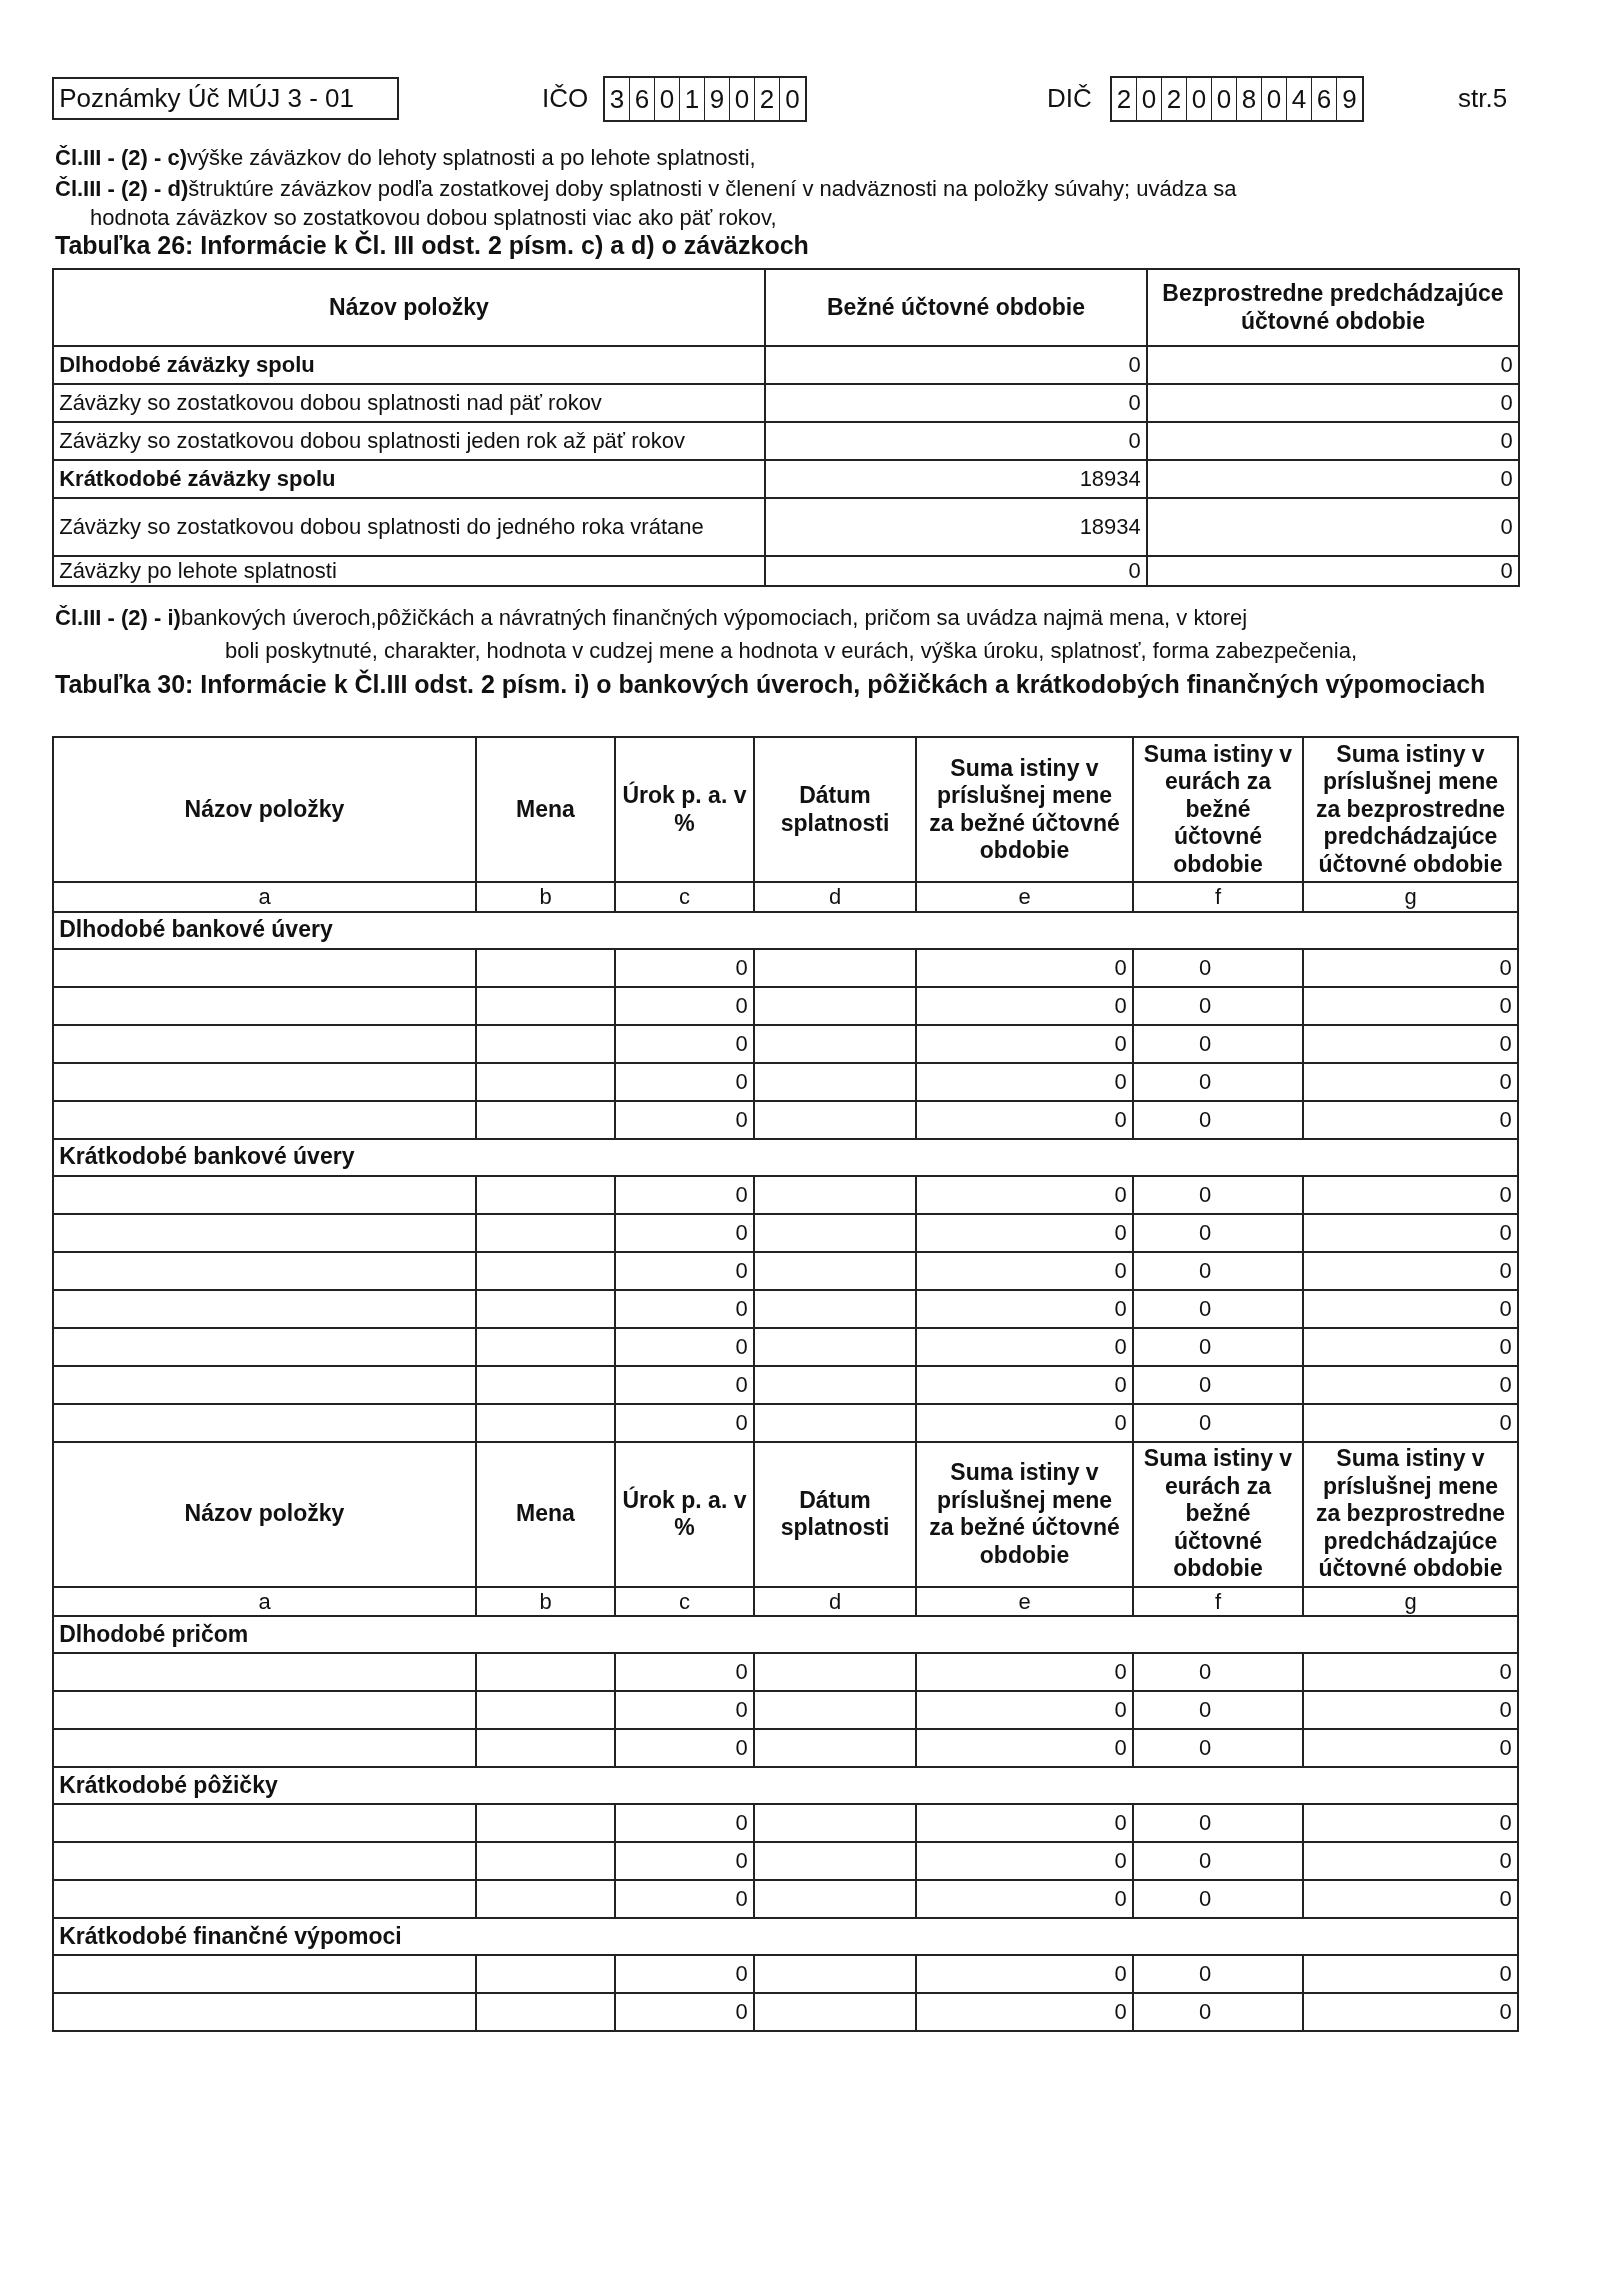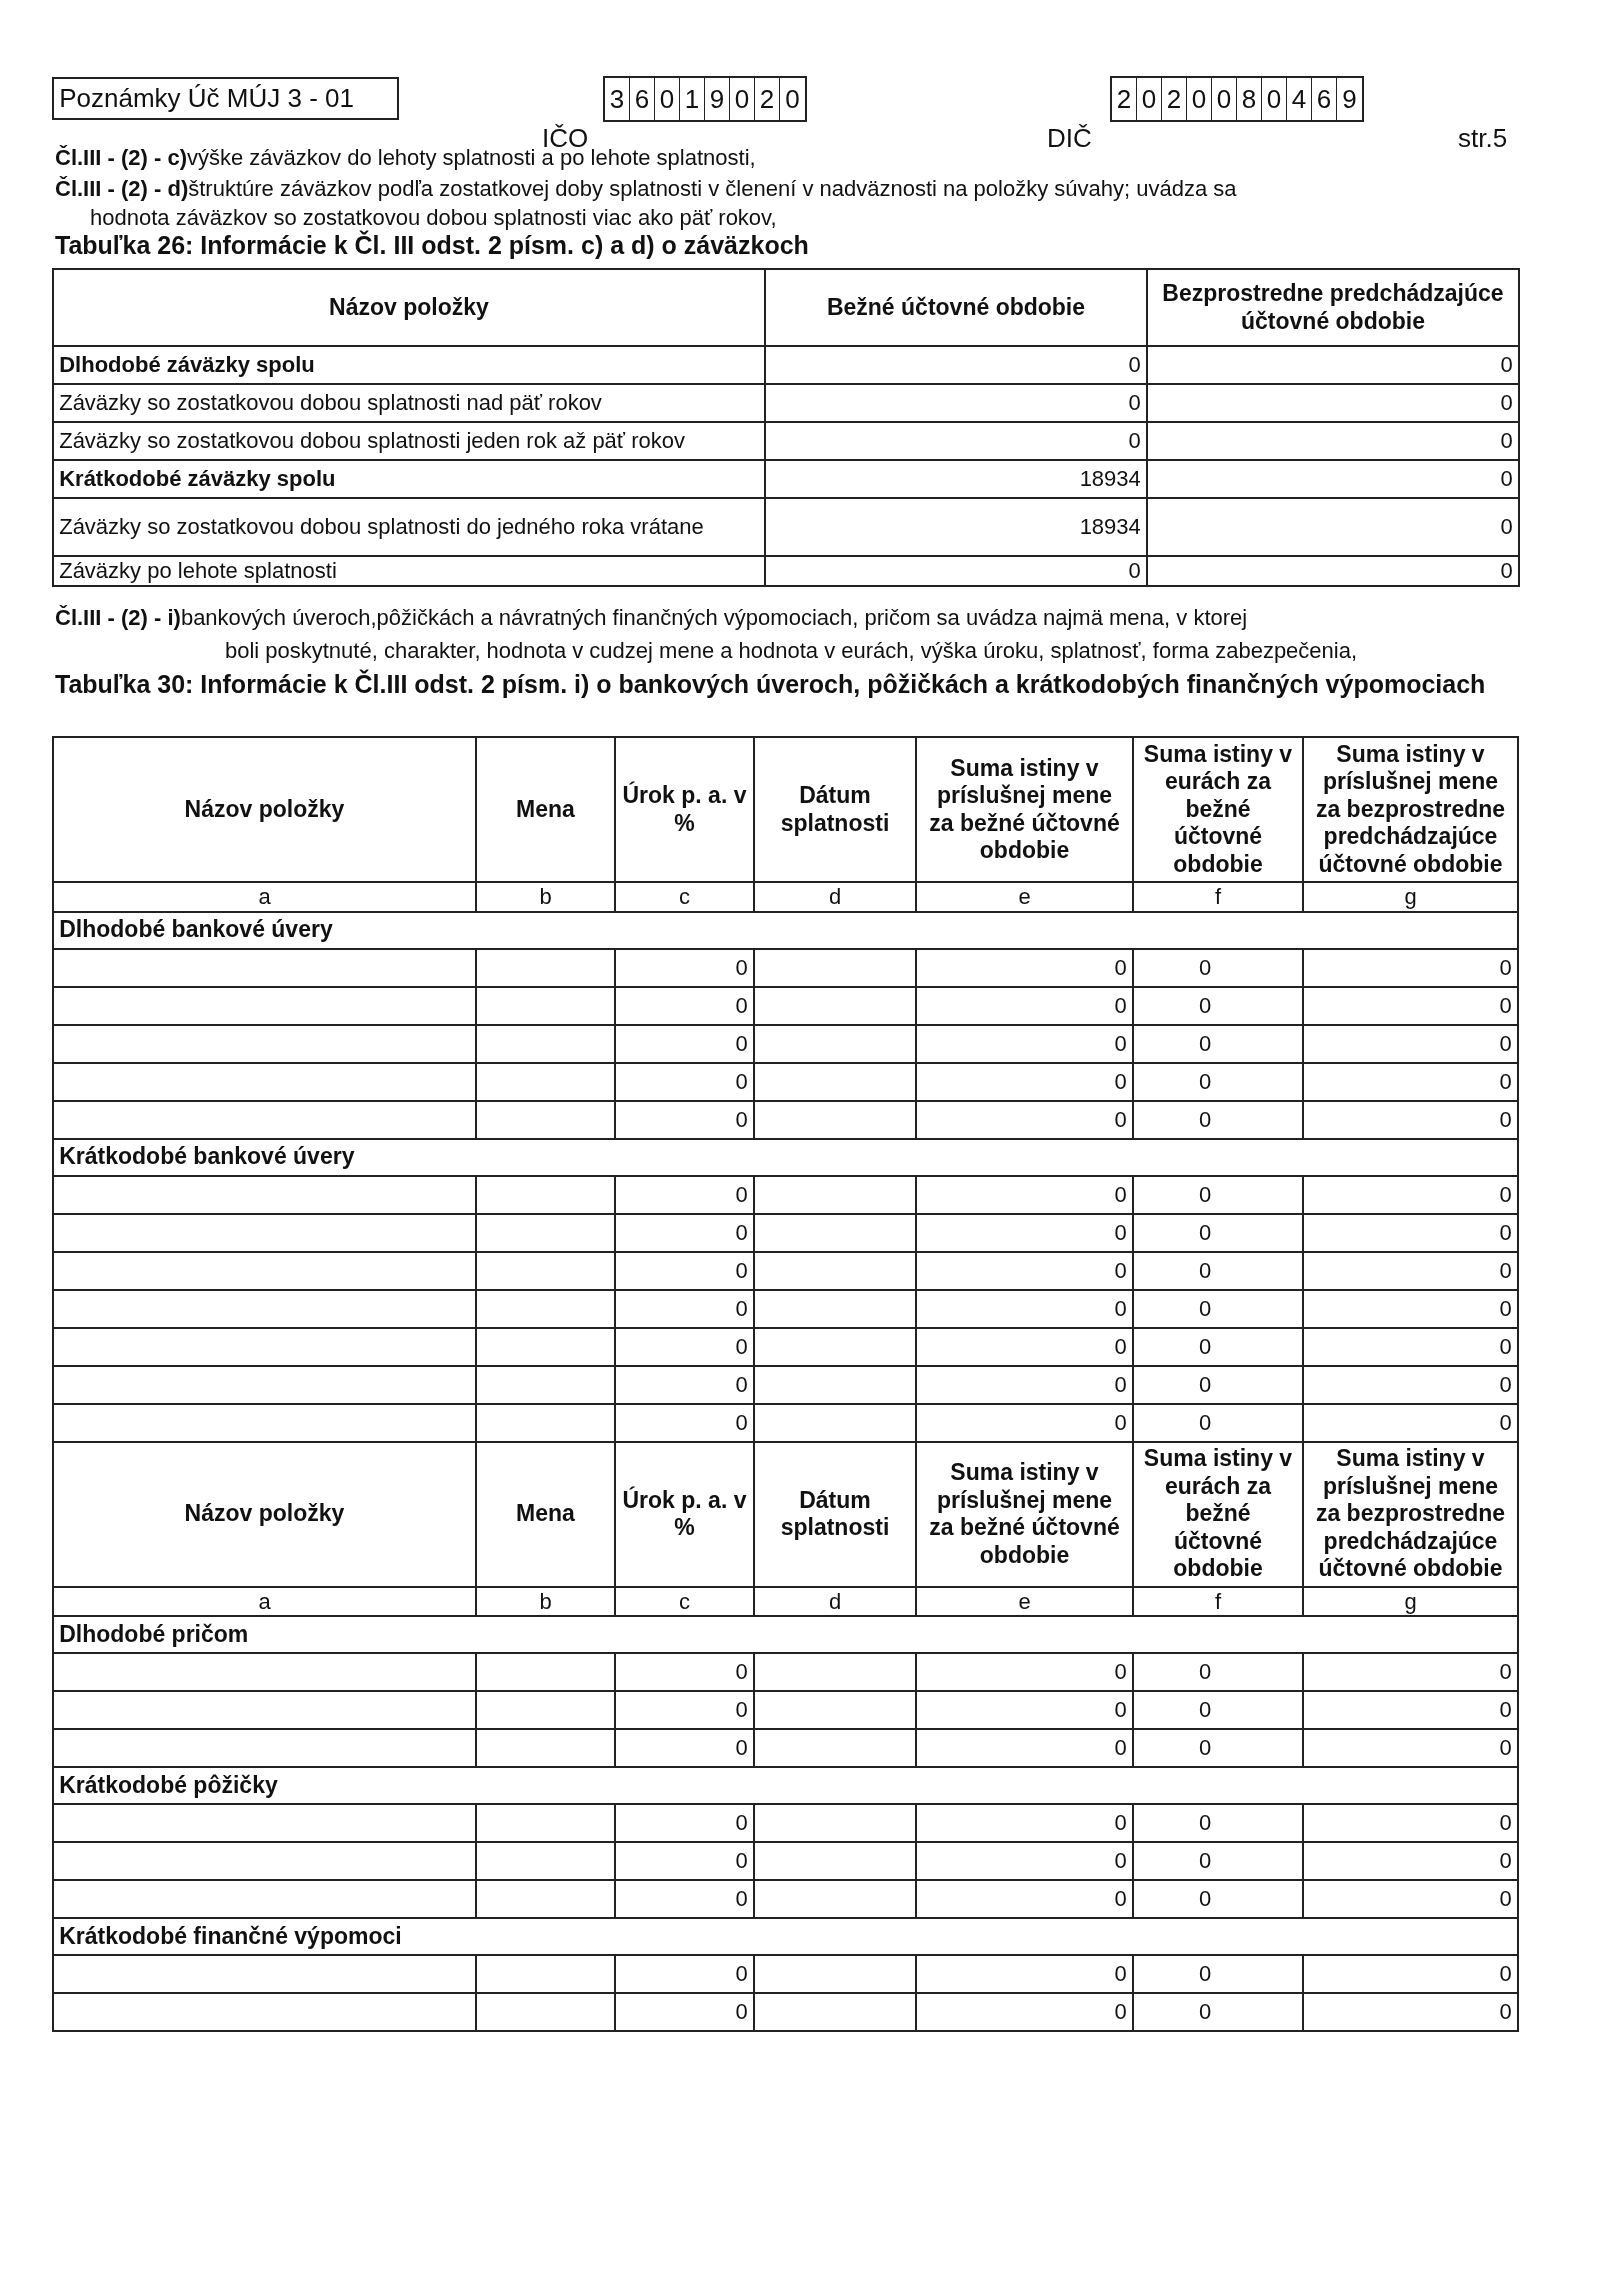--- a/index.html
+++ b/index.html
@@ -1,20 +1,20 @@
 <!DOCTYPE html>
 <html style="font-size:10.5px"><head>
 <meta charset="utf-8">
 <style>
   html, body { margin:0; padding:0; background:#ffffff; }
   body { width:1623px; height:2295px; position:relative; overflow:hidden;
          font-family:"Liberation Sans", sans-serif; color:#111; }
   .hdr-box { position:absolute; border:2px solid #222; box-sizing:border-box; }
   .title-box { left:52px; top:77px; width:347px; height:43px; font-size:26px; line-height:39px; padding-left:5.2px; }
-  .lbl { position:absolute; font-size:26px; line-height:39px;margin-top:40px; }
+  .lbl { position:absolute; font-size:26px; line-height:39px; }
   .digits { position:absolute; display:flex; border:2px solid #222; box-sizing:border-box; height:46px; }
   .digit { width:25px; border-right:1.3px solid #222; text-align:center; font-size:26px; line-height:42px; box-sizing:border-box; }
   .digit:last-child { border-right:none; }
   .para { position:absolute; left:55px; font-size:22px; line-height:29px; width:1472px; }
   .para b { font-weight:bold; }
   .tbl-title { position:absolute; left:55px; font-size:25px; font-weight:bold; line-height:30px; width:1472px; }
   table { position:absolute; border-collapse:collapse; table-layout:fixed; }
   td, th { border:2px solid #222; box-sizing:border-box; padding:0 5.2px; vertical-align:middle; overflow:hidden; }
   th { font-weight:bold; font-size:23px; line-height:27.5px; text-align:center; }
   td { font-size:22px; line-height:27.5px; }

